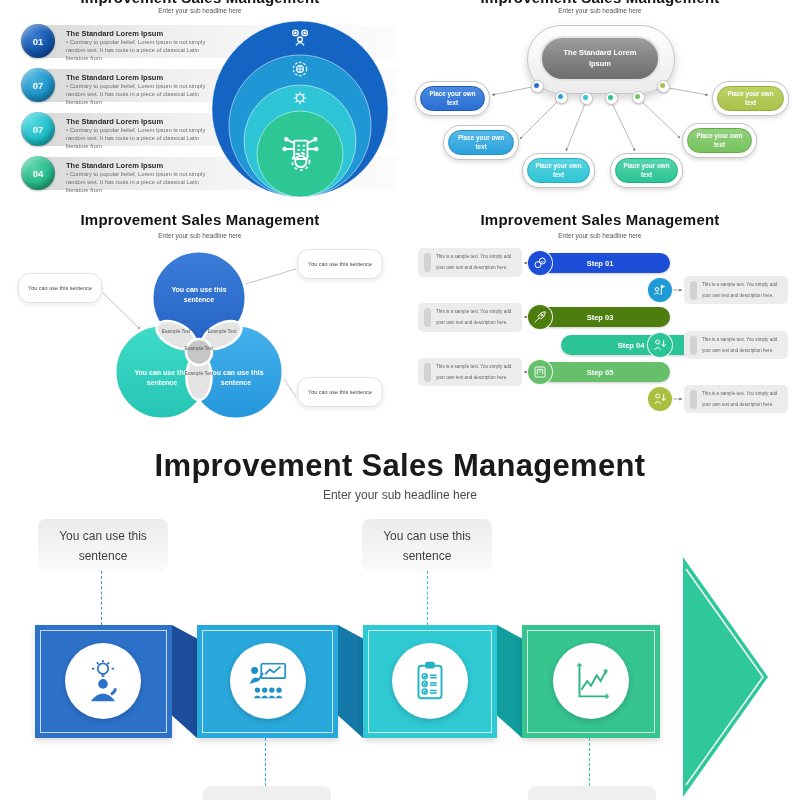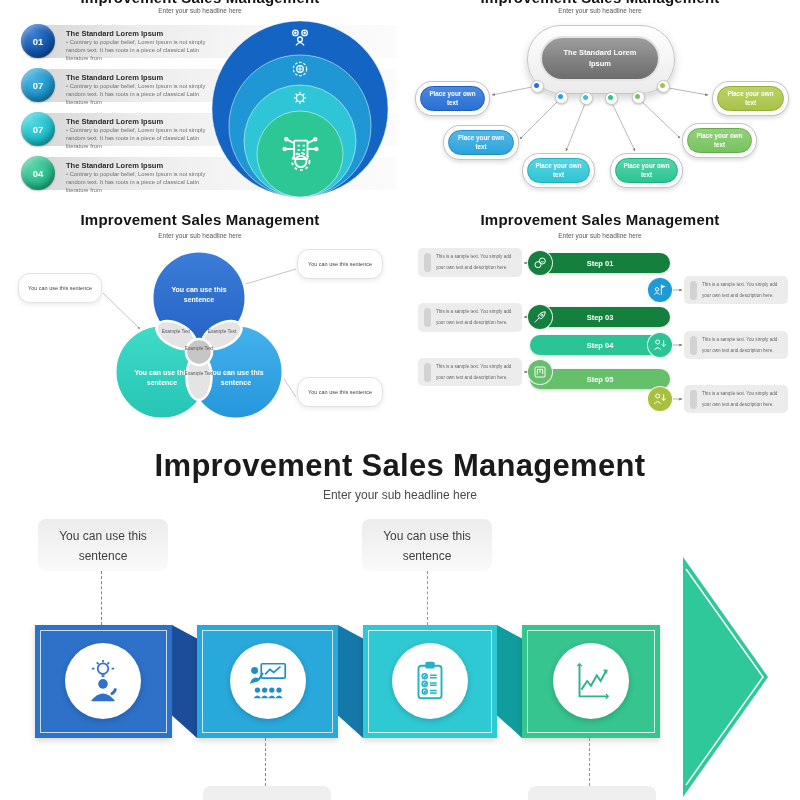--- a/index.html
+++ b/index.html
@@ -55,21 +55,21 @@
   .venn-label{position:absolute;width:70px;text-align:center;color:#fff;font-weight:bold;
               font-size:7px;line-height:1.45;}
   .ex-label{position:absolute;width:32px;text-align:center;color:#555;font-size:4.8px;line-height:1.4;}
   .callout{position:absolute;background:#fff;border:1px solid #e2e2e2;border-radius:12px;
            box-shadow:0 2px 5px rgba(0,0,0,.08);display:flex;align-items:center;justify-content:center;
            text-align:center;font-size:5.5px;color:#444;line-height:1.6;padding:2px 8px;box-sizing:border-box;}
   
   .stepbar{position:absolute;left:130px;width:140px;height:20px;border-radius:10px;
            display:flex;align-items:center;justify-content:center;color:#fff;
            font-weight:bold;font-size:7.5px;box-shadow:0 1px 3px rgba(0,0,0,.2);}
-  .sb1{background:#15803d;} .sb2{background:#1e9ad4;} .sb3{background:#15803d;}
+  .sb1{background:#1d4ed8;} .sb2{background:#1e9ad4;} .sb3{background:#4d7c0f;}
   .sb4{background:#2bc496;} .sb5{background:#66bf6b;} .sb6{background:#a9bf3f;}
   .step-ico{position:absolute;width:26px;height:26px;border-radius:50%;
             border:1.5px solid rgba(255,255,255,.9);box-sizing:border-box;color:#fff;
             display:flex;align-items:center;justify-content:center;}
   .note{position:absolute;background:#ececec;border-radius:5px;}
   .note .bar{position:absolute;left:6px;top:5px;width:7px;height:19px;background:#d2d2d2;border-radius:3.5px;}
   .note .txt{position:absolute;left:18px;top:3px;width:82px;font-size:4.6px;color:#666;line-height:2.4;}
   
   .big-title{position:absolute;left:0;right:0;top:18px;text-align:center;font-size:31px;
              font-weight:600;color:#1a1a1a;letter-spacing:.3px;}
@@ -369,22 +369,22 @@
         <path d="M266,85 L282,85" marker-end="url(#ah4)"></path>
         <path d="M134,112 L124,112" marker-end="url(#ah4)"></path>
         <path d="M266,140 L282,140" marker-end="url(#ah4)"></path>
         <path d="M134,167 L124,167" marker-end="url(#ah4)"></path>
         <path d="M266,194 L282,194" marker-end="url(#ah4)"></path>
       </g>
     </svg>
 
     <div class="stepbar sb1" style="top:48px;">Step 01</div>
     <div class="stepbar sb3" style="top:102px;">Step 03</div>
-    <div class="stepbar sb4" style="top:130px;">Step 04</div>
-    <div class="stepbar sb5" style="top:164px;">Step 05</div>
+    <div class="stepbar sb4" style="top:130px;margin-left:31px;">Step 04</div>
+    <div class="stepbar sb5" style="top:157px;">Step 05</div>
 
     <div class="step-ico sb1" style="left:127px;top:45px;">
         <svg width="16" height="16" viewBox="0 0 24 24">
           <use href="#i-coins"></use>
         </svg>
       </div>
     <div class="step-ico sb2" style="left:247px;top:72px;">
         <svg width="16" height="16" viewBox="0 0 24 24">
           <use href="#i-flagman"></use>
         </svg>

